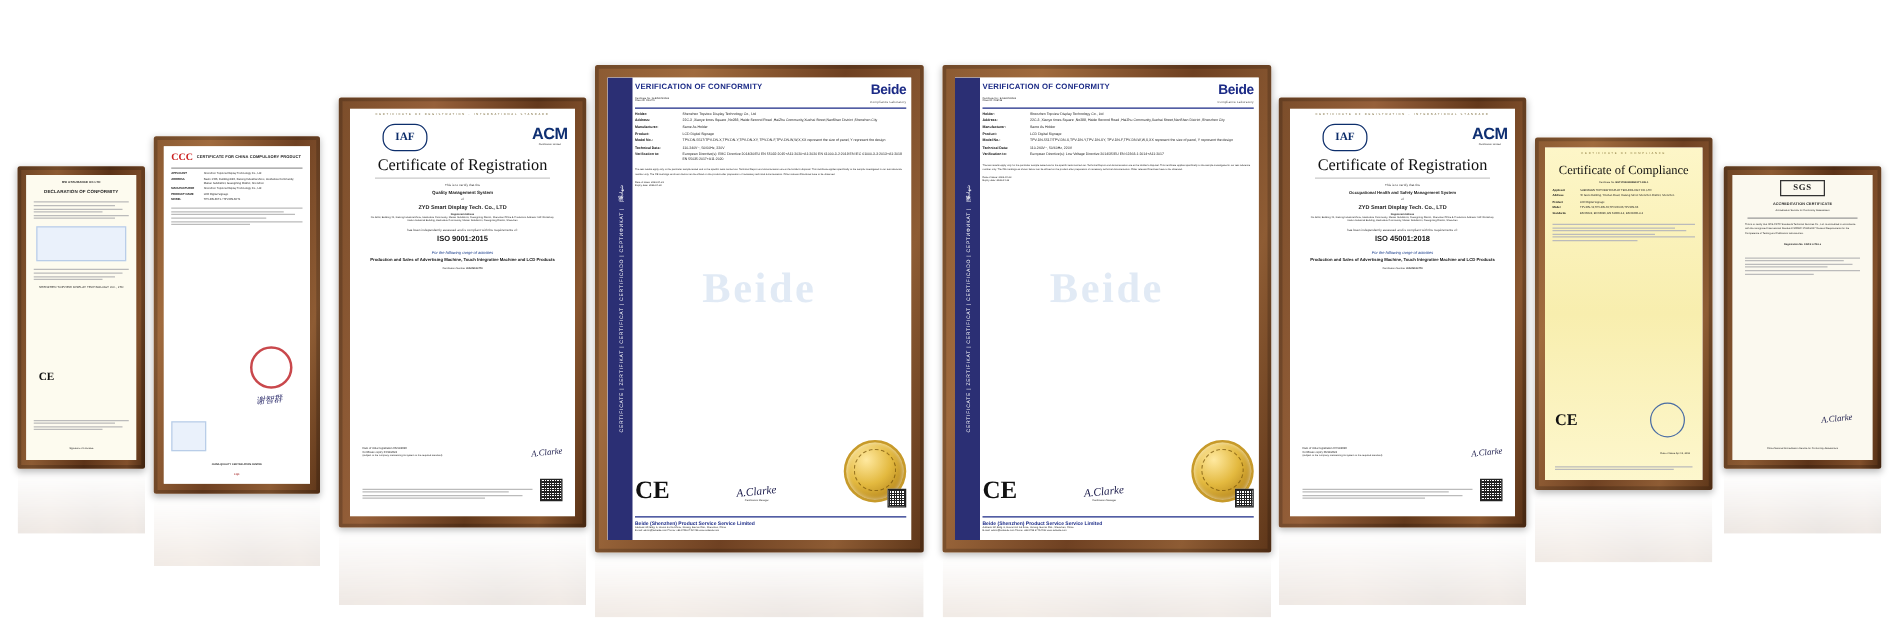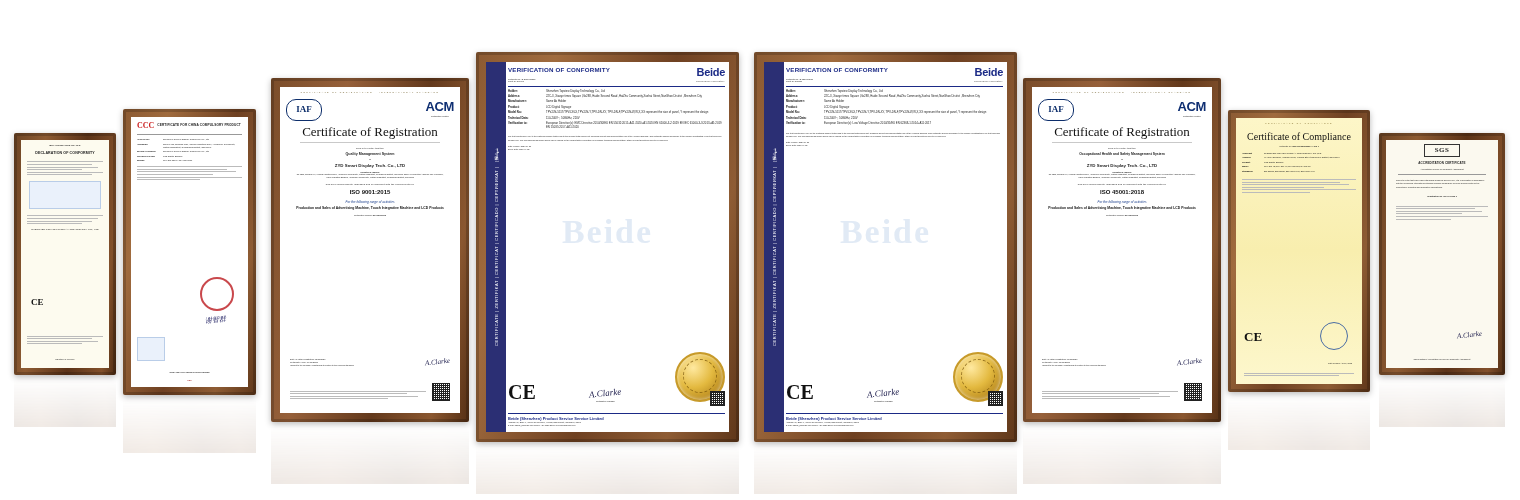--- a/index.html
+++ b/index.html
@@ -183,20 +183,21 @@
   .iaf-badge {
     width: 34px; height: 20px;
     border: 1.4px solid #0d2e6b;
     border-radius: 10px/10px;
     color: #0d2e6b;
     font-weight: bold;
     font-size: 9px;
     text-align: center;
     line-height: 18px;
     font-family: "Liberation Serif", serif;
+    margin-left: 20px;
   }
   .acm-badge {
     color: #0f2f72;
     font-weight: bold;
     font-size: 13px;
     letter-spacing: -0.4px;
     font-family: "Liberation Sans", sans-serif;
   }
   .cert-script {
     font-family: "Liberation Serif", serif;

